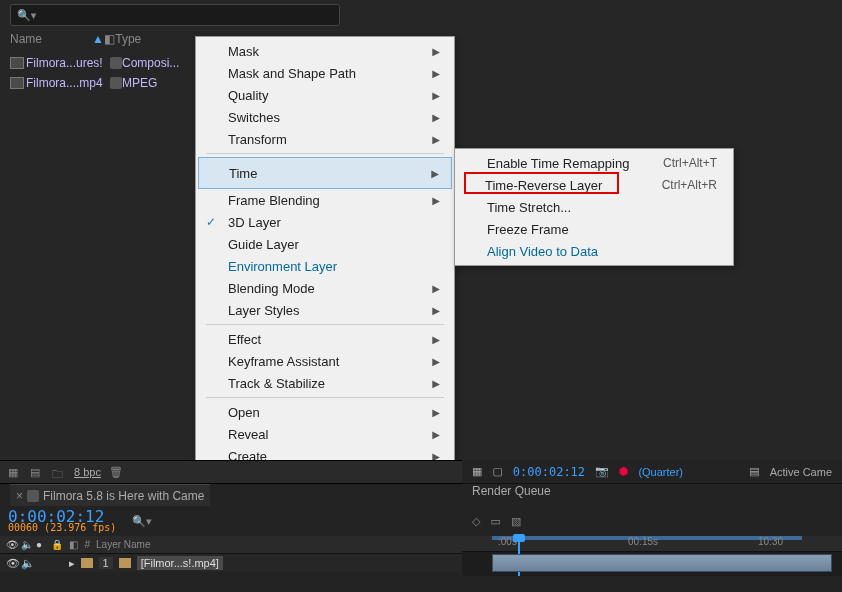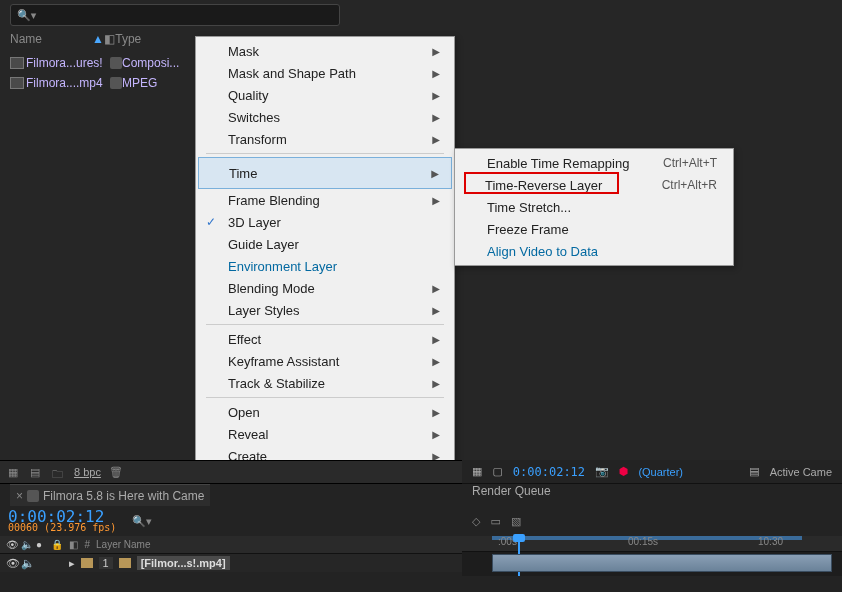--- a/index.html
+++ b/index.html
@@ -35,21 +35,21 @@
 .timecode { color: #3aa0ff; font-size: 16px; font-family: monospace; }
 .frames { color: #ff9933; font-size: 10px; margin-top: -2px; font-family: monospace; }
 .tc-block { display: flex; flex-direction: column; line-height: 1; }
 .search2 { color: #888; }
 .layer-header { display: flex; align-items: center; height: 18px; background: #2a2a2a; padding: 0 6px; gap: 6px; color: #888; font-size: 10px; border-bottom: 1px solid #111; }
 .layer-row { display: flex; align-items: center; height: 18px; background: #262626; padding: 0 6px; gap: 6px; color: #ccc; font-size: 11px; }
 .eye-icons { display: flex; gap: 3px; }
 .eye { width: 12px; height: 12px; color: #ccc; }
 .layer-num-badge { background: #333; padding: 0 4px; }
 .tv-badge { width: 12px; height: 10px; background: #b89758; }
-.layer-name-tag { background: #4a4a4a; padding: 1px 4px; color: #ddd; font-weight: bold; }
+.layer-name-tag { background: #4a4a4a; padding: 1px 4px; color: #ddd; }
 .right-tools { position: absolute; right: 0; top: 460px; width: 380px; height: 132px; background: #232323; }
 .right-tool-row { display: flex; align-items: center; height: 24px; padding: 0 10px; gap: 10px; color: #aaa; font-size: 11px; border-bottom: 1px solid #111; }
 .tc-small { color: #3aa0ff; font-family: monospace; font-size: 12px; }
 .quarter { color: #3aa0ff; }
 .render-row { height: 22px; display: flex; padding: 0 10px; color: #aaa; font-size: 12px; }
 .ruler-row { height: 30px; position: relative; display: flex; align-items: center; padding: 0 10px; gap: 14px; }
 .ruler-icons { color: #888; display: flex; gap: 10px; }
 .timeline-area { position: relative; height: 40px; background: #1d1d1d; }
 .time-ruler { position: relative; height: 16px; background: #2a2a2a; border-bottom: 1px solid #111; }
 .tick { position: absolute; top: 0; color: #888; font-size: 10px; }

